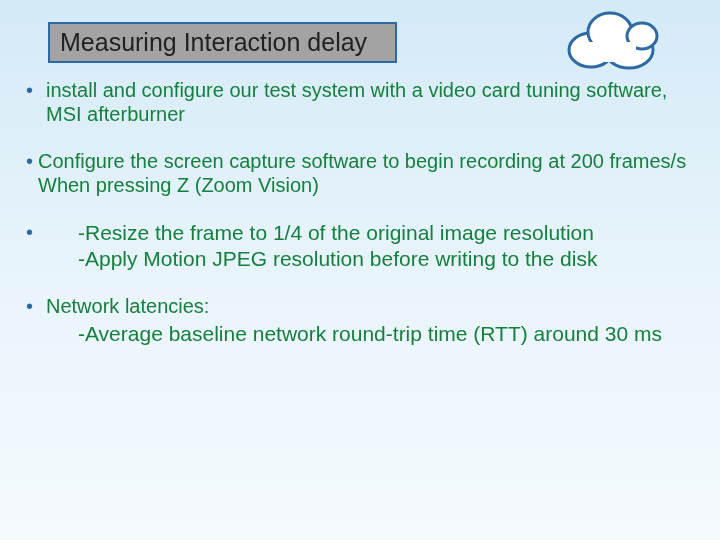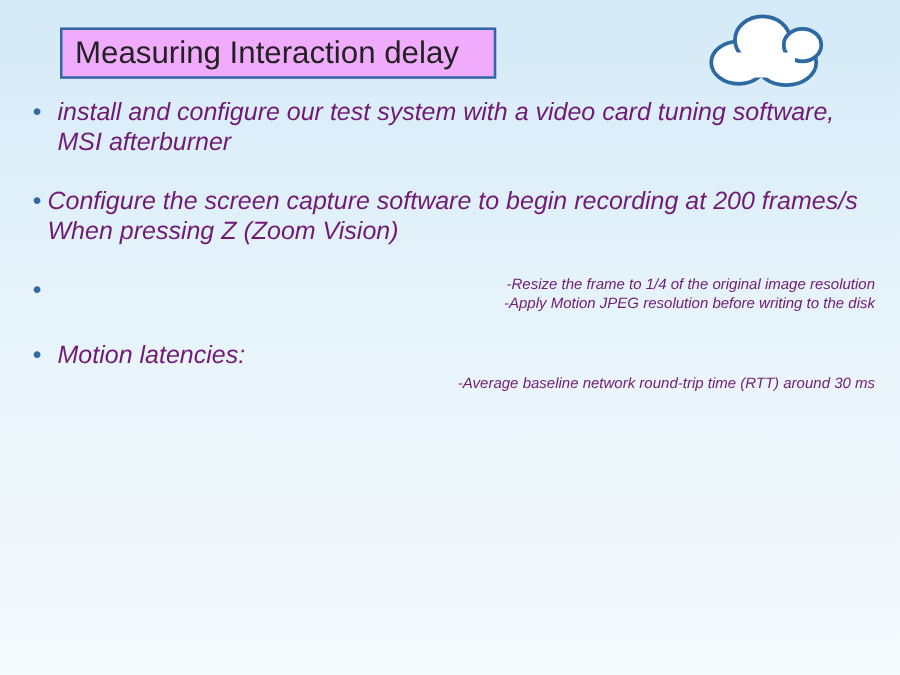--- a/index.html
+++ b/index.html
@@ -9,60 +9,58 @@
     background: linear-gradient(to bottom, #d4eaf7 0%, #e8f4fb 50%, #f5fafd 100%);
     font-family: "Trebuchet MS", Verdana, sans-serif;
     position: relative;
     overflow: hidden;
   }
   .title-box {
     position: absolute;
     top: 22px;
     left: 48px;
     border: 2px solid #2d6aa3;
-    background: #f0abfc;
+    background: #a3a3a3;
     padding: 4px 28px 4px 10px;
     font-size: 25px;
     color: #222;
   }
   .cloud-wrap {
     position: absolute;
     top: 2px;
     right: 54px;
   }
   .content {
     position: absolute;
     top: 78px;
     left: 20px;
     right: 20px;
-    color: #701a75;
-    font-style: italic;
+    color: #15803d;
   }
   ul.main { list-style: none; }
   ul.main > li {
     position: relative;
     padding-left: 26px;
     margin-bottom: 22px;
     font-size: 20px;
     line-height: 1.22;
   }
   ul.main > li::before {
     content: "•";
     position: absolute;
     left: 6px;
     top: 0;
     color: #2d6aa3;
     font-size: 20px;
   }
   .sub {
     margin-top: 3px;
-    margin-left: 62px;
-    font-size: 12px;
+    margin-left: 32px;
+    font-size: 21px;
     line-height: 1.22;
-    text-align: right;
   }
   .sub div { margin-bottom: 1px; }
 </style>
 </head>
 <body>
 
 <div class="title-box">
   <span>Measuring Interaction delay</span>
 </div>
 
@@ -86,19 +84,19 @@
     <li style="padding-left:18px">
       <span>Configure the screen capture software to begin recording at 200 frames/s When pressing Z (Zoom Vision)</span>
     </li>
     <li>
       <div class="sub">
         <div>-Resize the frame to 1/4 of the original image resolution</div>
         <div>-Apply Motion JPEG resolution before writing to the disk</div>
       </div>
     </li>
     <li>
-      <span>Motion latencies:</span>
+      <span>Network latencies:</span>
       <div class="sub">
         <div>-Average baseline network round-trip time (RTT) around 30 ms</div>
       </div>
     </li>
   </ul>
 </div>
 
 </body></html>

